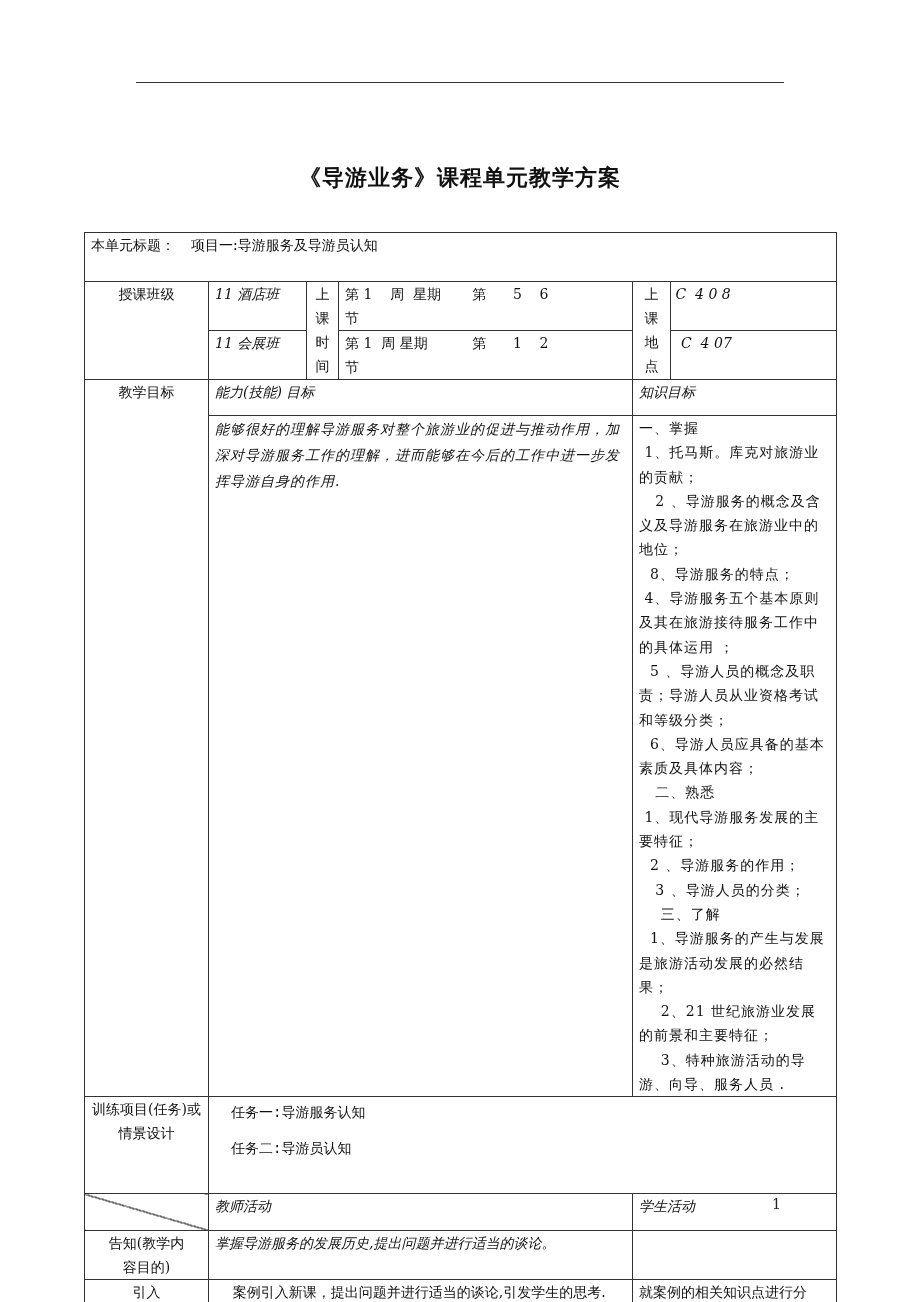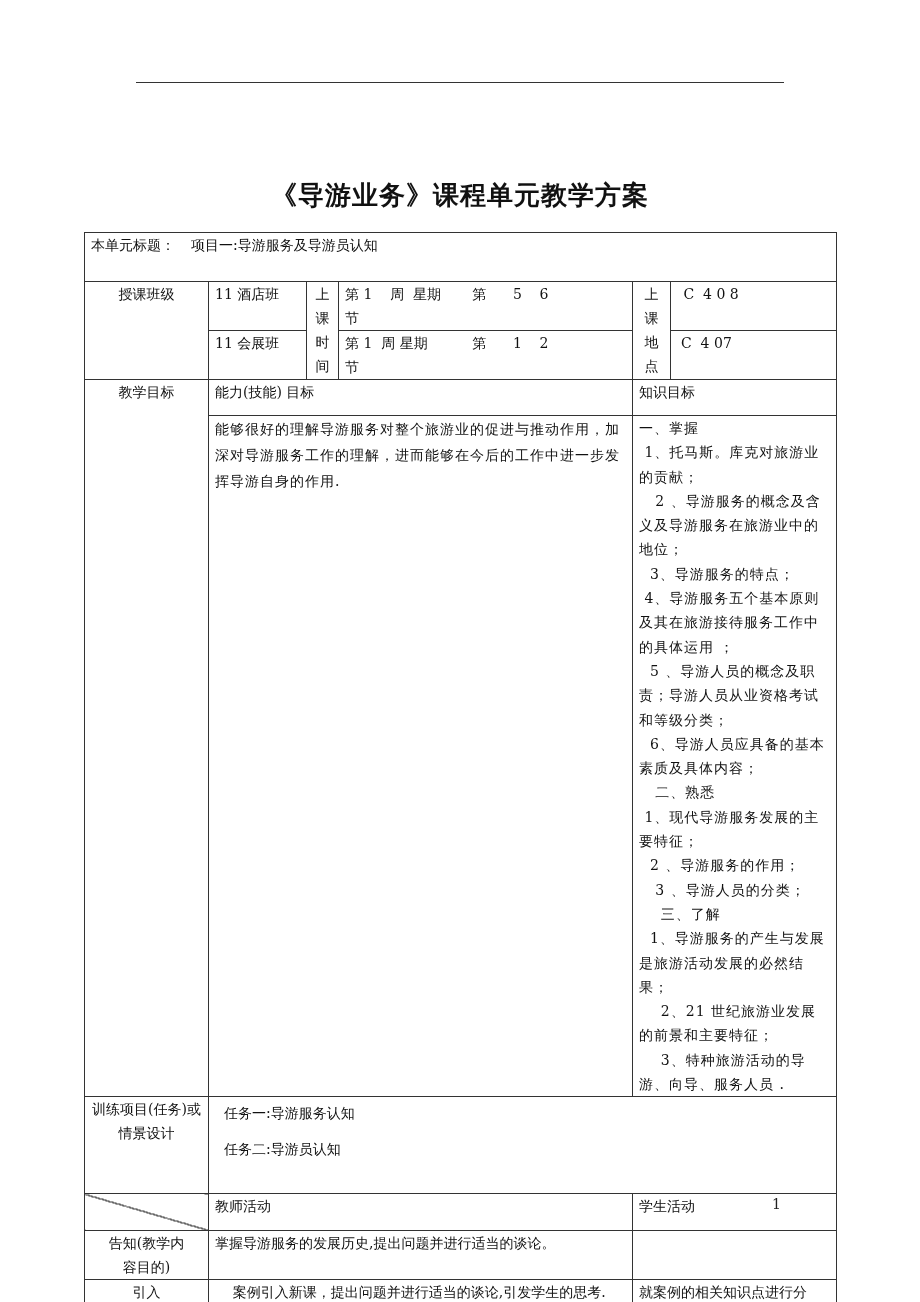--- a/index.html
+++ b/index.html
@@ -6,42 +6,42 @@
   body {
     width: 920px; height: 1302px; position: relative; overflow: hidden;
     font-family: "DejaVu Serif", "Liberation Serif", serif;
     color: #111111;
   }
   .header-rule {
     position: absolute; left: 136px; top: 82px; width: 648px; height: 0;
     border-top: 1.5px solid #333333;
   }
   .doc-title {
-    position: absolute; left: 0; top: 178px; width: 920px; text-align: center;
+    position: absolute; left: 0; top: 163px; width: 920px; text-align: center;
     font-family: "DejaVu Sans", "Liberation Sans", sans-serif;
-    font-size: 26px; font-weight: bold; letter-spacing: 1px; color: #111;
+    font-size: 22px; font-weight: bold; letter-spacing: 1px; color: #111;
   }
   table.plan {
     position: absolute; left: 84px; top: 232px; width: 752px;
     border-collapse: collapse; table-layout: fixed;
     font-size: 14px; line-height: 24px;
   }
   table.plan td {
     border: 1px solid #333333; vertical-align: top; padding: 0 6px;
     box-sizing: border-box;
   }
   td.center { text-align: center; vertical-align: middle; }
-  td.vmid { vertical-align: middle; }
+  td.vmid { vertical-align: middle; font-style: italic; }
   .vert { display: block; text-align: center; line-height: 24px; padding: 0; }
   .row-title td { height: 49px; vertical-align: middle; margin-left: 42px; }
   .row-title .lbl { margin-right: 16px; }
   .time-line { white-space: pre; }
   .knowledge p, .ability p { margin: 0; }
   .knowledge p { white-space: pre-wrap; }
-  .tasks p { margin: 4px 0 12px 9px; }
+  .tasks p { margin: 4px 0 12px 16px; font-family: Liberation Mono, monospace; }
   .diag {
     position: relative; padding: 0 !important;
     background: linear-gradient(to top right, transparent calc(50% - 0.6px), #333 calc(50% - 0.6px), #333 calc(50% + 0.6px), transparent calc(50% + 0.6px));
   }
   .intro p { margin: 0; white-space: pre-wrap; }
   .page-number {
     position: absolute; left: 772px; top: 1196px; font-size: 14px; color: #222;
   }
 </style>
 </head>
@@ -80,21 +80,21 @@
     <td colspan="2">
       <div class="time-line">第 1    周  星期       第      5    6</div>
       <div>节</div>
     </td>
     <td rowspan="2" class="center" style="padding:0">
       <span class="vert">上</span>
       <span class="vert">课</span>
       <span class="vert">地</span>
       <span class="vert">点</span>
     </td>
-    <td class="vmid time-line" style="padding-left:8px"> C  4 0 8</td>
+    <td class="vmid time-line" style="padding-left:0"> C  4 0 8</td>
   </tr>
 
   <tr style="height:49px">
     <td class="vmid">11 会展班</td>
     <td colspan="2">
       <div class="time-line">第 1  周 星期          第      1    2</div>
       <div>节</div>
     </td>
     <td class="vmid time-line" style="padding-left:10px">C  4 07</td>
   </tr>
@@ -106,21 +106,21 @@
   </tr>
 
   <tr style="height:484px">
     <td colspan="4" class="vmid ability" style="line-height:26px; letter-spacing:1px">
       <p>能够很好的理解导游服务对整个旅游业的促进与推动作用，加深对导游服务工作的理解，进而能够在今后的工作中进一步发挥导游自身的作用.</p>
     </td>
     <td colspan="2" class="knowledge" style="padding-top:0; line-height:24.3px; letter-spacing:1px">
       <p>一、掌握</p>
       <p> 1、托马斯。库克对旅游业的贡献；</p>
       <p>   2 、导游服务的概念及含义及导游服务在旅游业中的地位；</p>
-      <p>  3、导游服务的特点；</p>
+      <p>  8、导游服务的特点；</p>
       <p> 4、导游服务五个基本原则及其在旅游接待服务工作中的具体运用 ；</p>
       <p>  5 、导游人员的概念及职责；导游人员从业资格考试和等级分类；</p>
       <p>  6、导游人员应具备的基本素质及具体内容；</p>
       <p>   二、熟悉</p>
       <p> 1、现代导游服务发展的主要特征；</p>
       <p>  2 、导游服务的作用；</p>
       <p>   3 、导游人员的分类；</p>
       <p>    三、了解</p>
       <p>  1、导游服务的产生与发展是旅游活动发展的必然结果；</p>
       <p>    2、21 世纪旅游业发展的前景和主要特征；</p>

